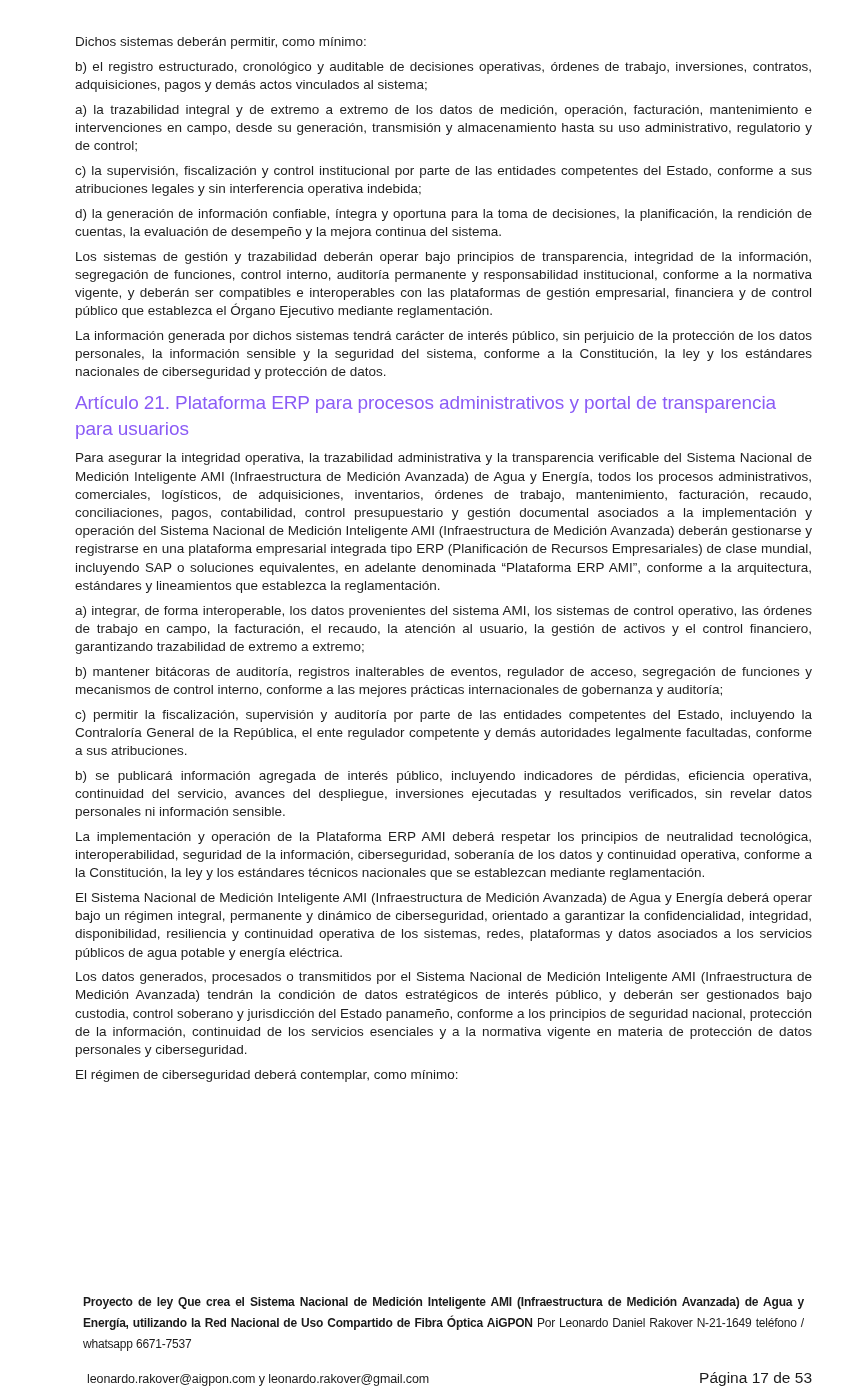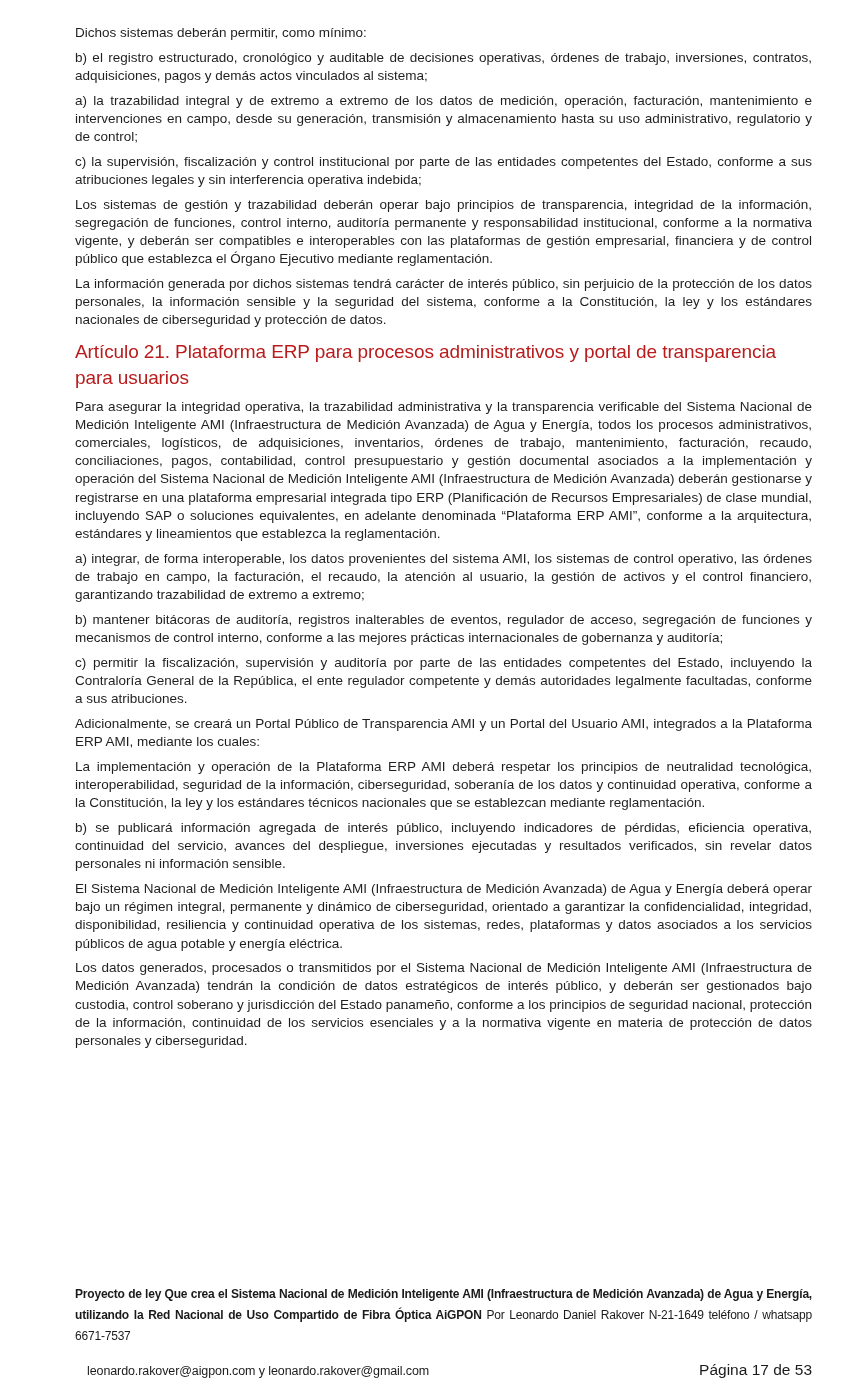--- a/index.html
+++ b/index.html
@@ -12,51 +12,51 @@
     width: 850px;
     height: 1400px;
     background: #ffffff;
     overflow: hidden;
     font-family: "Liberation Sans", sans-serif;
     color: #1f1f1f;
   }
   .content {
     position: absolute;
     left: 75px;
-    top: 24px;
+    top: 33px;
     width: 737px;
   }
   .content p.body-par {
     font-size: 13.5px;
     line-height: 18.2px;
     text-align: justify;
     margin: 0 0 6.5px 0;
     color: #1f1f1f;
   }
   .content h2.article-heading {
     font-size: 19px;
     font-weight: 400;
     line-height: 26px;
     letter-spacing: -0.1px;
     margin: 9px 0 7px 0;
     text-align: left;
-    color: #b91c1c;
+    color: #8b5cf6;
   }
   .footer {
     position: absolute;
     left: 75px;
     top: 1284px;
     width: 737px;
     color: #1b1b1b;
   }
   .footer .footer-main {
     font-size: 12px;
     line-height: 21px;
     text-align: justify;
-    margin: 0;
+    margin: 8px;
     letter-spacing: -0.2px;
   }
   .footer .footer-main .bold {
     font-weight: 700;
   }
   .footer .footer-last {
     display: flex;
     justify-content: space-between;
     align-items: baseline;
     margin-top: 14px;
@@ -73,36 +73,37 @@
 </head>
 <body>
 
 <div class="page">
 
   <div class="content">
     <p class="body-par">Dichos sistemas deberán permitir, como mínimo:</p>
     <p class="body-par">b) el registro estructurado, cronológico y auditable de decisiones operativas, órdenes de trabajo, inversiones, contratos, adquisiciones, pagos y demás actos vinculados al sistema;</p>
     <p class="body-par">a) la trazabilidad integral y de extremo a extremo de los datos de medición, operación, facturación, mantenimiento e intervenciones en campo, desde su generación, transmisión y almacenamiento hasta su uso administrativo, regulatorio y de control;</p>
     <p class="body-par">c) la supervisión, fiscalización y control institucional por parte de las entidades competentes del Estado, conforme a sus atribuciones legales y sin interferencia operativa indebida;</p>
+    <p class="body-par">d) la generación de información confiable, íntegra y oportuna para la toma de decisiones, la planificación, la rendición de cuentas, la evaluación de desempeño y la mejora continua del sistema.</p>
     <p class="body-par">Los sistemas de gestión y trazabilidad deberán operar bajo principios de transparencia, integridad de la información, segregación de funciones, control interno, auditoría permanente y responsabilidad institucional, conforme a la normativa vigente, y deberán ser compatibles e interoperables con las plataformas de gestión empresarial, financiera y de control público que establezca el Órgano Ejecutivo mediante reglamentación.</p>
     <p class="body-par">La información generada por dichos sistemas tendrá carácter de interés público, sin perjuicio de la protección de los datos personales, la información sensible y la seguridad del sistema, conforme a la Constitución, la ley y los estándares nacionales de ciberseguridad y protección de datos.</p>
 
     <h2 class="article-heading">Artículo 21. Plataforma ERP para procesos administrativos y portal de transparencia para usuarios</h2>
 
     <p class="body-par">Para asegurar la integridad operativa, la trazabilidad administrativa y la transparencia verificable del Sistema Nacional de Medición Inteligente AMI (Infraestructura de Medición Avanzada) de Agua y Energía, todos los procesos administrativos, comerciales, logísticos, de adquisiciones, inventarios, órdenes de trabajo, mantenimiento, facturación, recaudo, conciliaciones, pagos, contabilidad, control presupuestario y gestión documental asociados a la implementación y operación del Sistema Nacional de Medición Inteligente AMI (Infraestructura de Medición Avanzada) deberán gestionarse y registrarse en una plataforma empresarial integrada tipo ERP (Planificación de Recursos Empresariales) de clase mundial, incluyendo SAP o soluciones equivalentes, en adelante denominada “Plataforma ERP AMI”, conforme a la arquitectura, estándares y lineamientos que establezca la reglamentación.</p>
     <p class="body-par">a) integrar, de forma interoperable, los datos provenientes del sistema AMI, los sistemas de control operativo, las órdenes de trabajo en campo, la facturación, el recaudo, la atención al usuario, la gestión de activos y el control financiero, garantizando trazabilidad de extremo a extremo;</p>
     <p class="body-par">b) mantener bitácoras de auditoría, registros inalterables de eventos, regulador de acceso, segregación de funciones y mecanismos de control interno, conforme a las mejores prácticas internacionales de gobernanza y auditoría;</p>
     <p class="body-par">c) permitir la fiscalización, supervisión y auditoría por parte de las entidades competentes del Estado, incluyendo la Contraloría General de la República, el ente regulador competente y demás autoridades legalmente facultadas, conforme a sus atribuciones.</p>
-    <p class="body-par">Adicionalmente, se creará un Portal Público de Transparencia AMI y un Portal del Usuario AMI, integrados a la Plataforma ERP AMI, mediante los cuales:</p>
+    <p class="body-par">b) se publicará información agregada de interés público, incluyendo indicadores de pérdidas, eficiencia operativa, continuidad del servicio, avances del despliegue, inversiones ejecutadas y resultados verificados, sin revelar datos personales ni información sensible.</p>
     <p class="body-par">La implementación y operación de la Plataforma ERP AMI deberá respetar los principios de neutralidad tecnológica, interoperabilidad, seguridad de la información, ciberseguridad, soberanía de los datos y continuidad operativa, conforme a la Constitución, la ley y los estándares técnicos nacionales que se establezcan mediante reglamentación.</p>
-    <p class="body-par">b) se publicará información agregada de interés público, incluyendo indicadores de pérdidas, eficiencia operativa, continuidad del servicio, avances del despliegue, inversiones ejecutadas y resultados verificados, sin revelar datos personales ni información sensible.</p>
 
 
     <p class="body-par">El Sistema Nacional de Medición Inteligente AMI (Infraestructura de Medición Avanzada) de Agua y Energía deberá operar bajo un régimen integral, permanente y dinámico de ciberseguridad, orientado a garantizar la confidencialidad, integridad, disponibilidad, resiliencia y continuidad operativa de los sistemas, redes, plataformas y datos asociados a los servicios públicos de agua potable y energía eléctrica.</p>
     <p class="body-par">Los datos generados, procesados o transmitidos por el Sistema Nacional de Medición Inteligente AMI (Infraestructura de Medición Avanzada)  tendrán la condición de datos estratégicos de interés público, y deberán ser gestionados bajo custodia, control soberano y jurisdicción del Estado panameño, conforme a los principios de seguridad nacional, protección de la información, continuidad de los servicios esenciales y a la normativa vigente en materia de protección de datos personales y ciberseguridad.</p>
+    <p class="body-par">El régimen de ciberseguridad deberá contemplar, como mínimo:</p>
   </div>
 
   <div class="footer">
     <p class="footer-main">
       <span class="bold">Proyecto de ley Que crea el Sistema Nacional de Medición Inteligente AMI (Infraestructura de Medición Avanzada) de Agua y Energía, utilizando la Red Nacional de Uso Compartido de Fibra Óptica AiGPON</span>
       <span>Por Leonardo Daniel Rakover N-21-1649 teléfono / whatsapp 6671-7537</span>
     </p>
     <div class="footer-last">
       <span class="emails">leonardo.rakover@aigpon.com y leonardo.rakover@gmail.com</span>
       <span class="page-num">Página 17 de 53</span>

